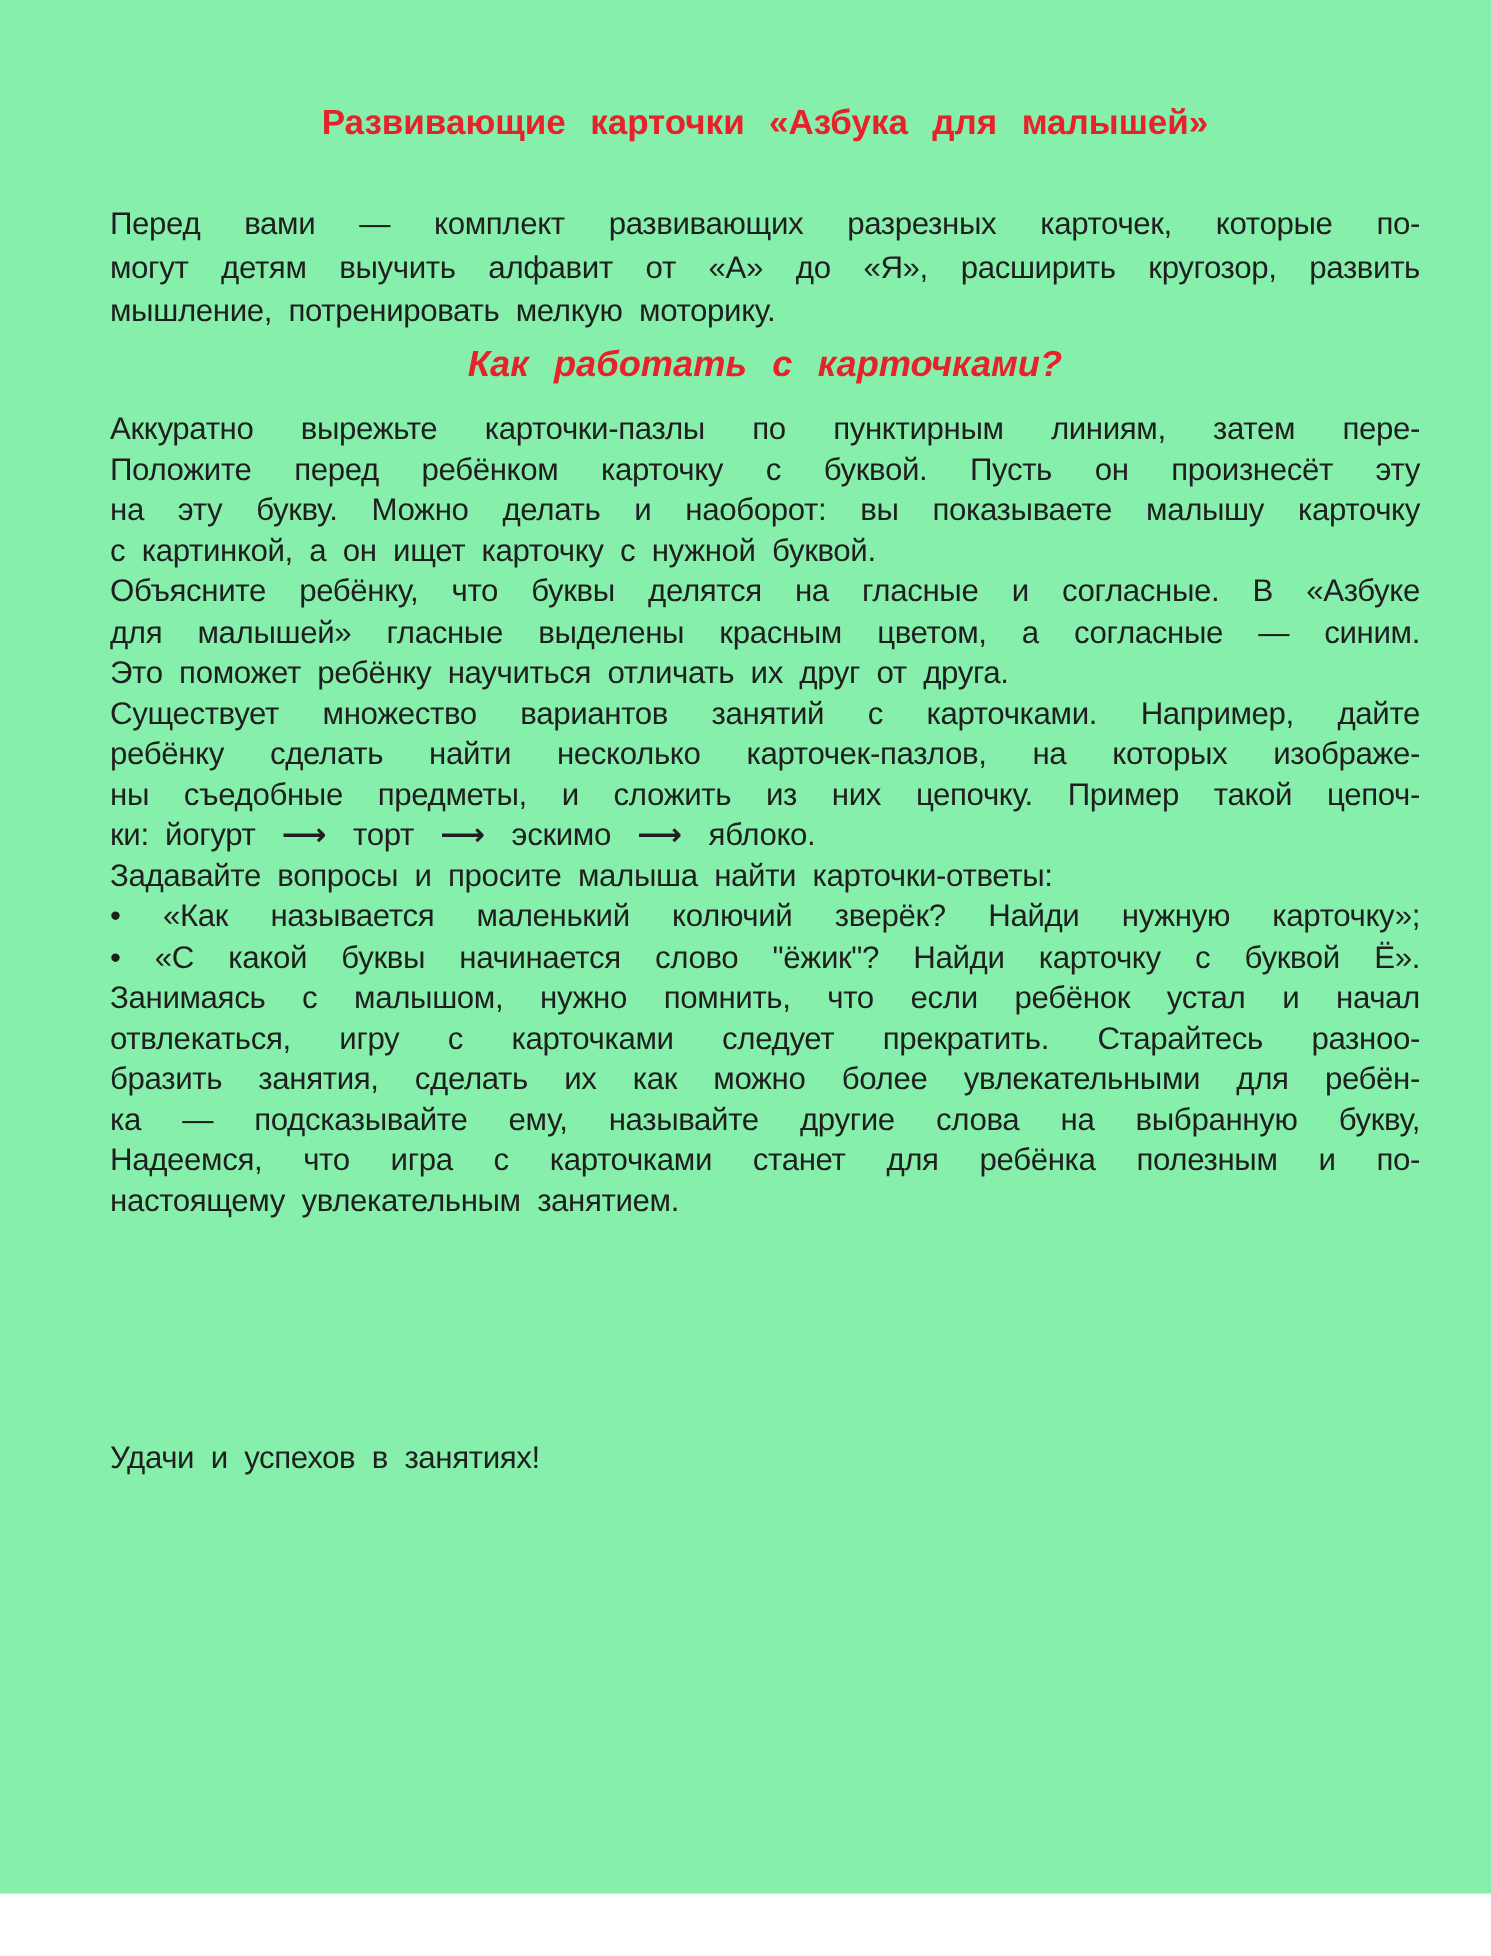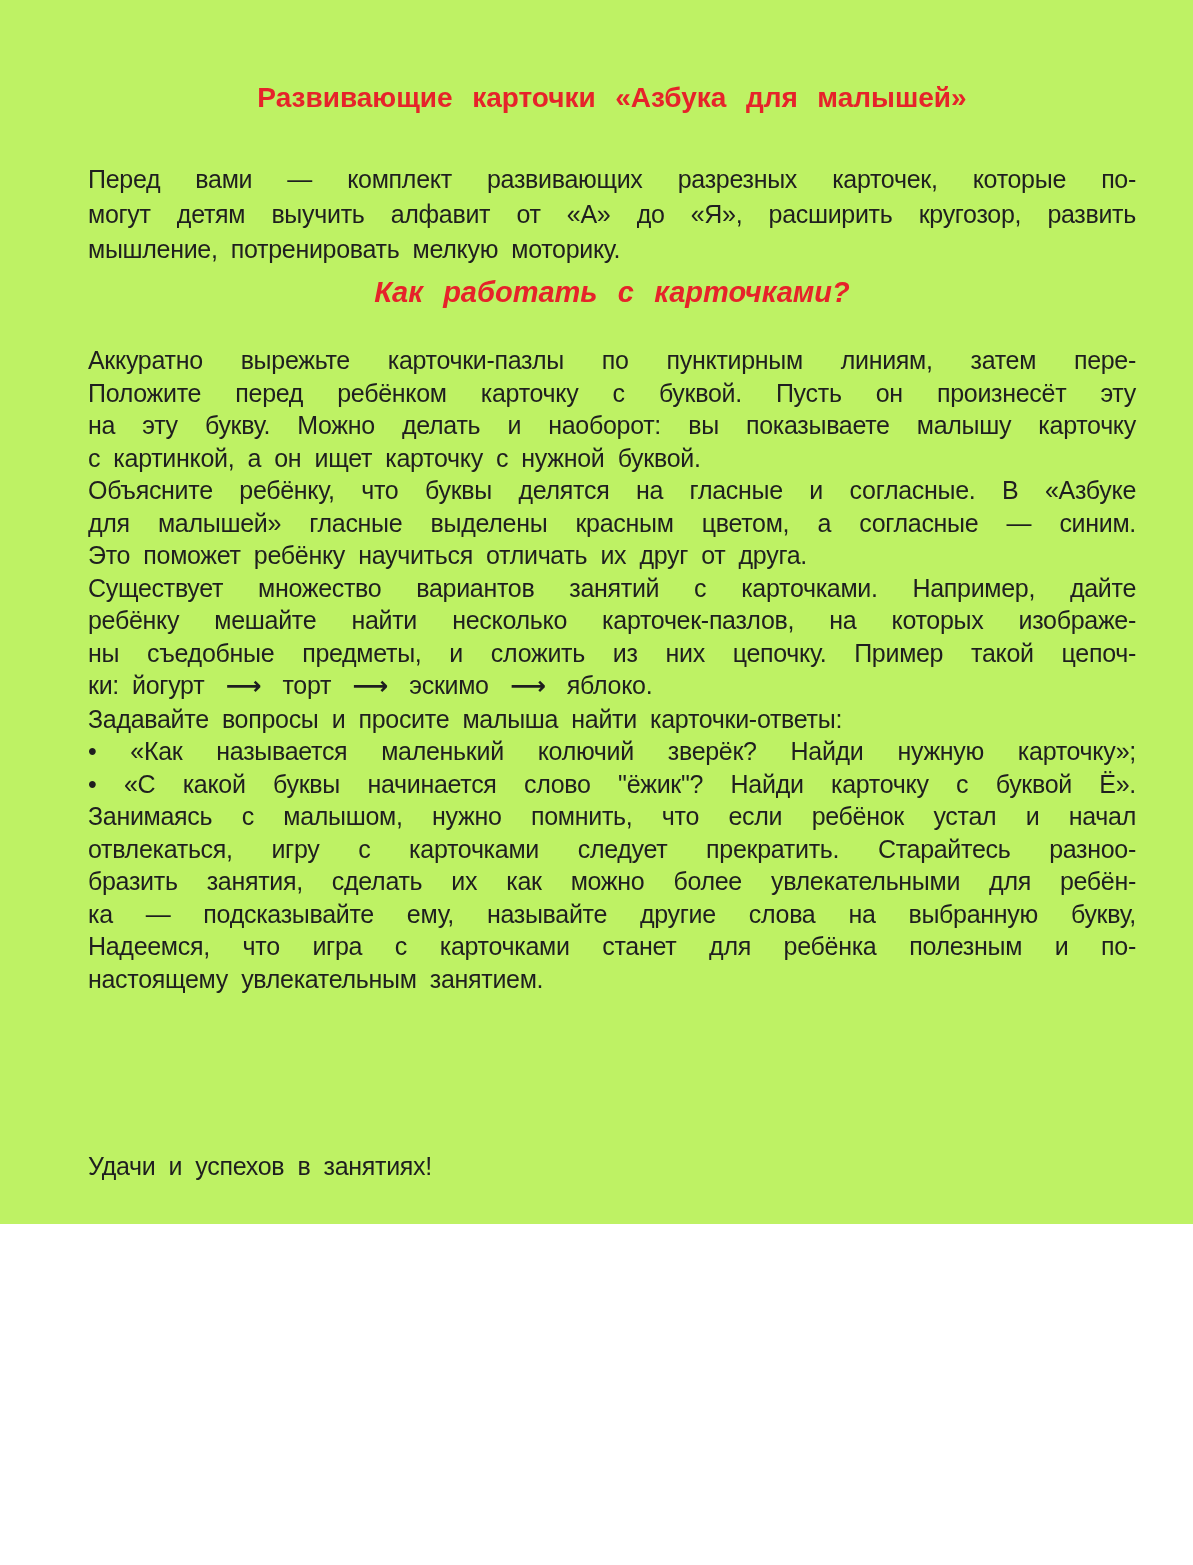--- a/index.html
+++ b/index.html
@@ -3,22 +3,22 @@
 <meta charset="utf-8">
 <style>
   html, body {
     margin: 0;
     padding: 0;
     background: #ffffff;
   }
   .page {
     position: relative;
     width: 1193px;
-    height: 1224px;
-    background: #bef264;
+    height: 1515px;
+    background: #86efac;
     overflow: hidden;
     font-family: "Liberation Sans", sans-serif;
     color: #1f1f1f;
   }
   .content-abs {
     position: absolute;
     left: 88px;
     width: 1048px;
   }
   .doc-title {
@@ -39,21 +39,21 @@
     color: #e6232a;
     text-align: center;
     word-spacing: 0.42em;
     line-height: 32px;
   }
   .intro-block {
     top: 146px;
     margin-top: 16px;
   }
   .body-block {
-    top: 344px;
+    top: 327px;
   }
   .line {
     font-size: 25px;
     line-height: 35px;
     word-spacing: 0.26em;
     letter-spacing: -0.3px;
     white-space: normal;
   }
   .body-block .line {
     line-height: 32.5px;
@@ -99,21 +99,21 @@
 
   <div class="content-abs body-block">
       <div class="line align-justify">Аккуратно вырежьте карточки-пазлы по пунктирным линиям, затем пере-</div>
       <div class="line align-justify">Положите перед ребёнком карточку с буквой. Пусть он произнесёт эту</div>
       <div class="line align-justify">на эту букву. Можно делать и наоборот: вы показываете малышу карточку</div>
       <div class="line align-left">с картинкой, а он ищет карточку с нужной буквой.</div>
       <div class="line align-justify">Объясните ребёнку, что буквы делятся на гласные и согласные. В «Азбуке</div>
       <div class="line align-justify">для малышей» гласные выделены красным цветом, а согласные — синим.</div>
       <div class="line align-left">Это поможет ребёнку научиться отличать их друг от друга.</div>
       <div class="line align-justify">Существует множество вариантов занятий с карточками. Например, дайте</div>
-      <div class="line align-justify">ребёнку мешайте найти несколько карточек-пазлов, на которых изображе-</div>
+      <div class="line align-justify">ребёнку сделать найти несколько карточек-пазлов, на которых изображе-</div>
       <div class="line align-justify">ны съедобные предметы, и сложить из них цепочку. Пример такой цепоч-</div>
       <div class="line align-left">ки: йогурт <span class="arrow">⟶</span> торт <span class="arrow">⟶</span> эскимо <span class="arrow">⟶</span> яблоко.</div>
       <div class="line align-left">Задавайте вопросы и просите малыша найти карточки-ответы:</div>
       <div class="line align-justify">• «Как называется маленький колючий зверёк? Найди нужную карточку»;</div>
       <div class="line align-justify">• «С какой буквы начинается слово "ёжик"? Найди карточку с буквой Ё».</div>
       <div class="line align-justify">Занимаясь с малышом, нужно помнить, что если ребёнок устал и начал</div>
       <div class="line align-justify">отвлекаться, игру с карточками следует прекратить. Старайтесь разноо-</div>
       <div class="line align-justify">бразить занятия, сделать их как можно более увлекательными для ребён-</div>
       <div class="line align-justify">ка — подсказывайте ему, называйте другие слова на выбранную букву,</div>
       <div class="line align-justify">Надеемся, что игра с карточками станет для ребёнка полезным и по-</div>

